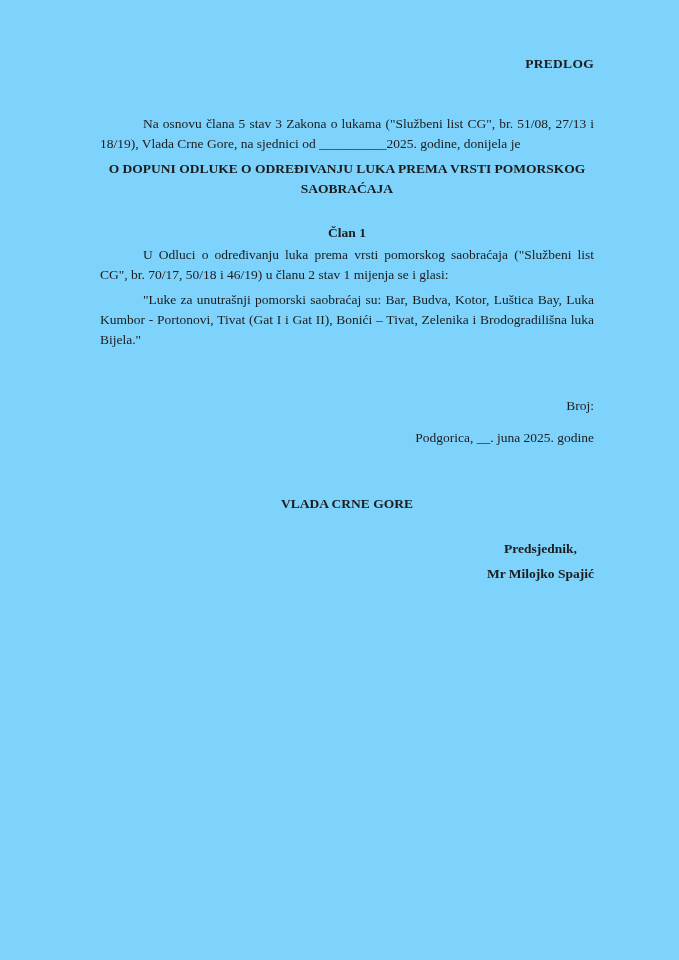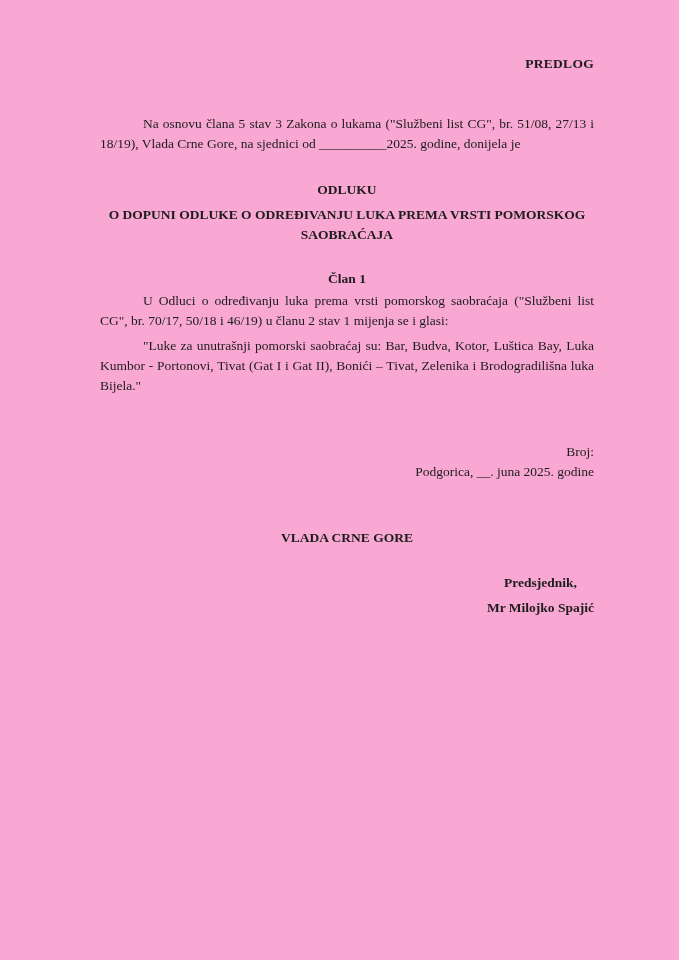--- a/index.html
+++ b/index.html
@@ -14,21 +14,21 @@
     color: #1c1c1c;
     -webkit-font-smoothing: antialiased;
   }
   .page {
     box-sizing: border-box;
     width: 679px;
     height: 960px;
     padding: 54px 85px 30px 100px;
     font-size: 13.5px;
     line-height: 20px;
-    background: #f9a8d4;
+    background: #7dd3fc;
   }
   .doc-tag {
     text-align: right;
     font-weight: bold;
     letter-spacing: 0.3px;
   }
   .para {
     margin: 0;
     text-align: justify;
     text-indent: 43px;
@@ -45,21 +45,21 @@
   }
   .intro          { margin-top: 40px; }
   .heading-main   { margin-top: 26px; }
   .heading-sub    { margin-top: 5px; text-align: center; }
   .article-1-heading { margin-top: 24px; }
   .article-1-p1   { margin-top: 2px; }
   .article-1-p2   { margin-top: 5px; }
   .article-2-heading { margin-top: 22px; }
   .article-2-p1   { margin-top: 2px; }
   .number-line    { margin-top: 46px; }
-  .place-line     { margin-top: 0; }
+  .place-line     { margin-top: 12px; }
   .issuer-line    { margin-top: 46px; }
   .sig-row {
     margin-top: 25px;
     text-align: right;
   }
   .sig-inner {
     display: inline-block;
     text-align: center;
   }
   .sig-role, .sig-name {
@@ -70,21 +70,20 @@
 </style>
 </head>
 <body>
 
 <div class="page">
 
   <div class="doc-tag">PREDLOG</div>
 
   <p class="para intro">Na osnovu člana 5 stav 3 Zakona o lukama ("Službeni list CG", br. 51/08, 27/13 i 18/19), Vlada Crne Gore, na sjednici od __________2025. godine, donijela je</p>
 
-  <div class="center-bold heading-main">ODLUKU</div>
 
   <div class="center-bold heading-sub">O DOPUNI ODLUKE O ODREĐIVANJU LUKA PREMA VRSTI POMORSKOG SAOBRAĆAJA</div>
 
   <div class="center-bold article-1-heading">Član 1</div>
 
   <p class="para article-1-p1">U Odluci o određivanju luka prema vrsti pomorskog saobraćaja ("Službeni list CG", br. 70/17, 50/18 i 46/19) u članu 2 stav 1 mijenja se i glasi:</p>
 
   <p class="para article-1-p2">"Luke za unutrašnji pomorski saobraćaj su: Bar, Budva, Kotor, Luštica Bay, Luka Kumbor - Portonovi, Tivat (Gat I i Gat II), Bonići – Tivat, Zelenika i Brodogradilišna luka Bijela."</p>
 
 

